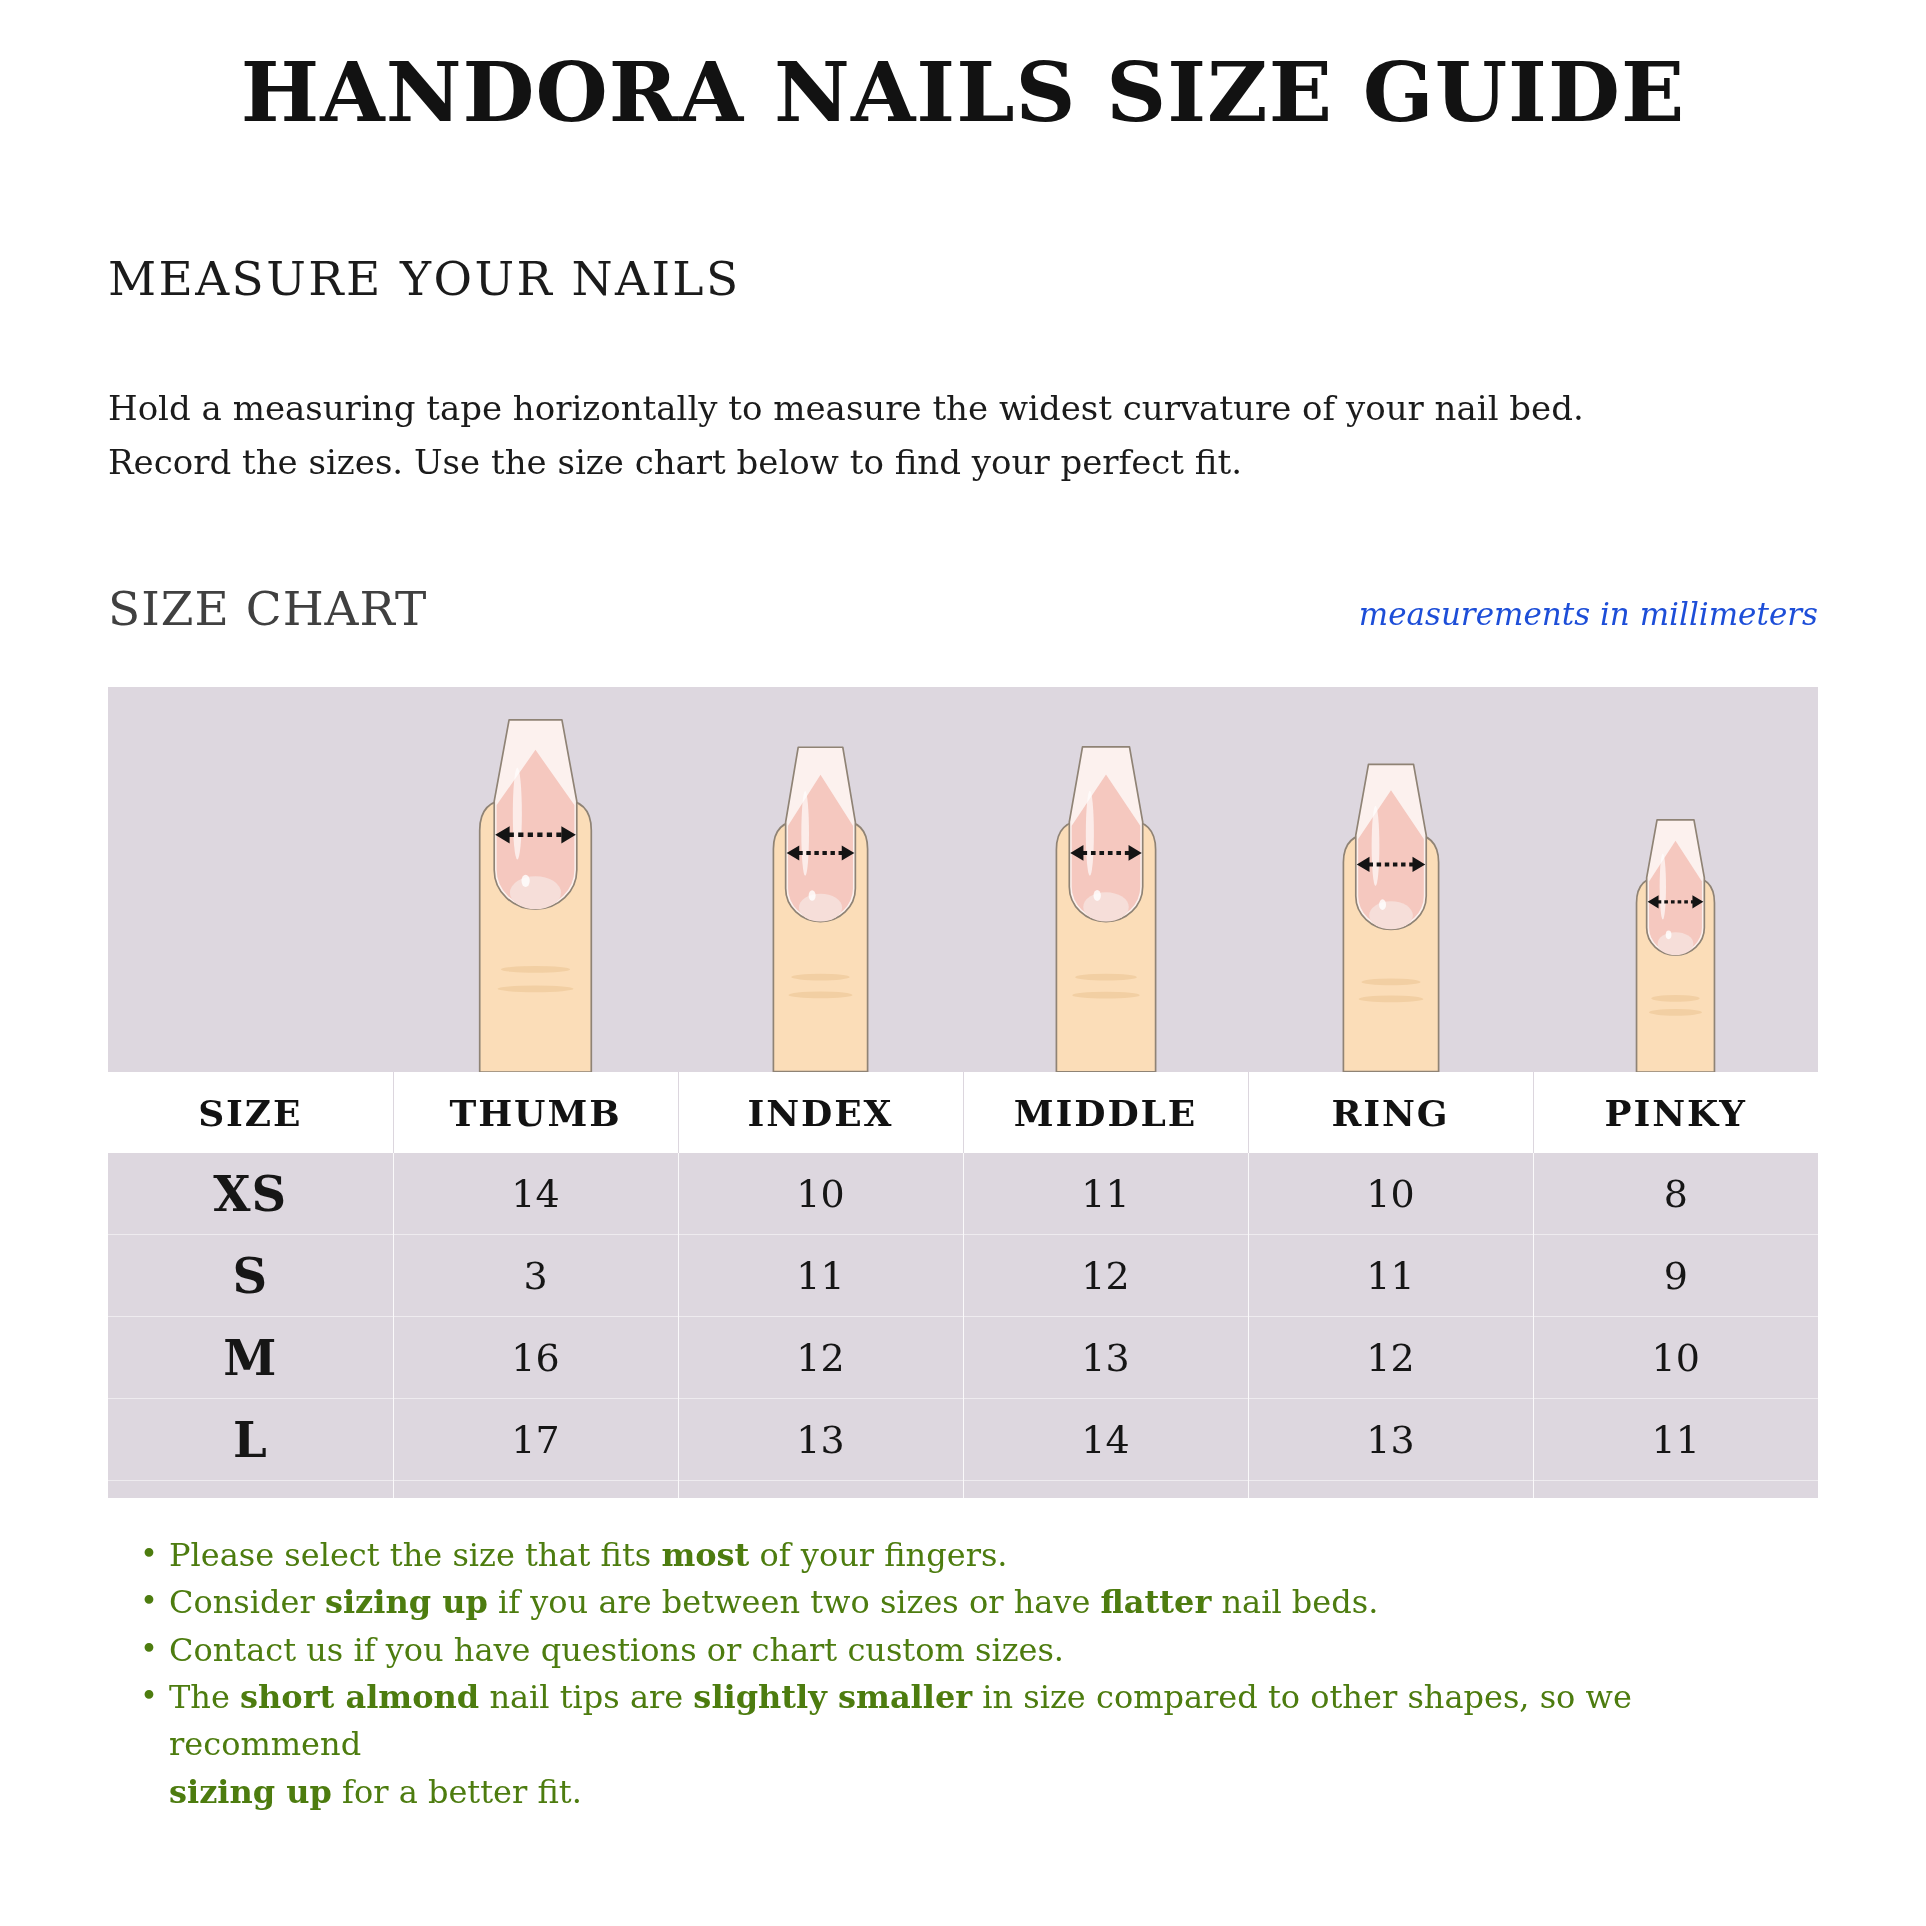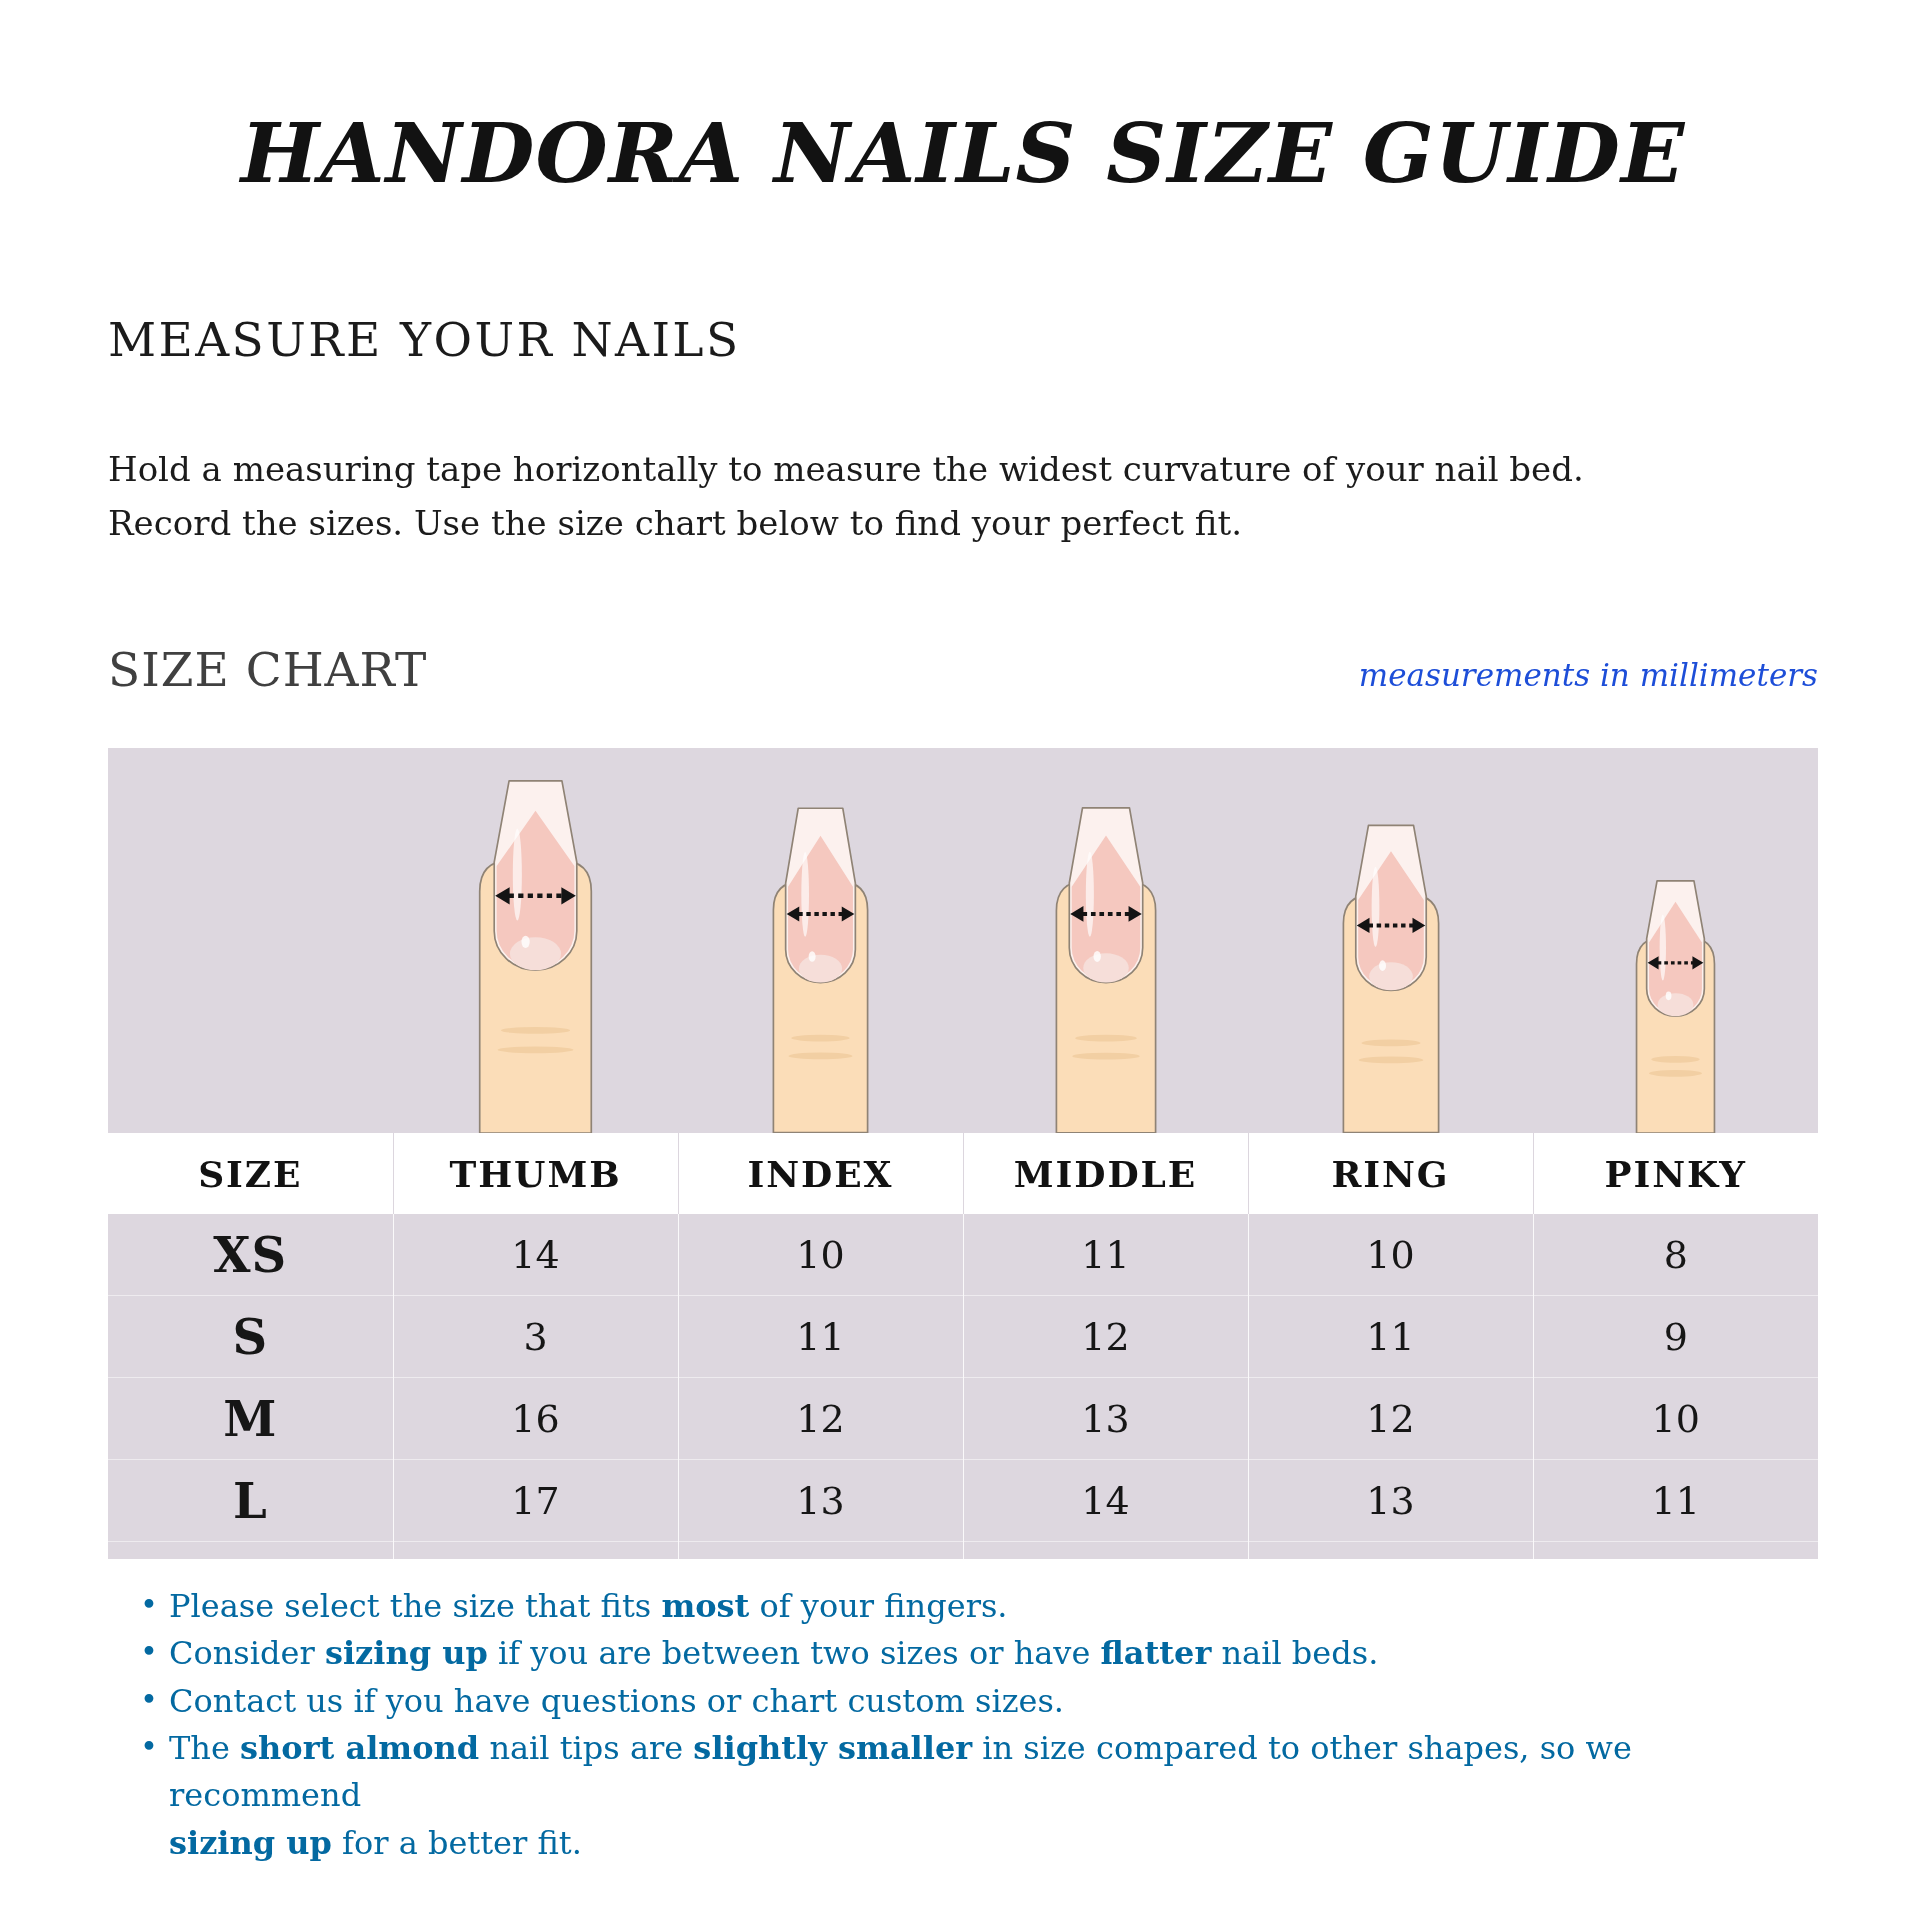--- a/index.html
+++ b/index.html
@@ -6,27 +6,26 @@
   .page{
     position:relative;
     width:1926px;
     height:1926px;
     background:#ffffff;
     font-family:"DejaVu Serif", serif;
     color:#161616;
     overflow:hidden;
   }
   .title{
-    padding-top:104px;
+    padding-top:43px;
     text-align:center;
     font-size:83px;
     font-weight:700;
     letter-spacing:1px;
     color:#121212;
-    font-style:italic;
   }
   .content{margin:0 108px;}
   .measure-heading{
     margin-top:110px;
     font-size:47px;
     font-weight:400;
     letter-spacing:2.4px;
     color:#1b1b1b;
   }
   .measure-body{
@@ -91,24 +90,24 @@
     font-weight:400;
     text-align:center;
     padding:0;
     color:#161616;
   }
   table.size-table tbody td + td{border-left:1.4px solid rgba(255,255,255,0.85);}
   table.size-table tbody tr + tr td{border-top:1.4px solid rgba(255,255,255,0.5);}
   table.size-table tbody td.size-label{font-weight:700;font-size:48px;letter-spacing:1px;}
   table.size-table tbody tr.spacer-row td{height:16.4px;}
   .notes{
-    margin-top:24px;
+    margin-top:34px;
     font-size:32px;
     line-height:1.48;
-    color:#0369a1;
+    color:#4d7c0f;
   }
   .notes ul{
     list-style:none;
     margin:0 0 0 31px;
     padding:0;
     max-width:1676px;
   }
   .notes li{
     position:relative;
     padding-left:30px;

